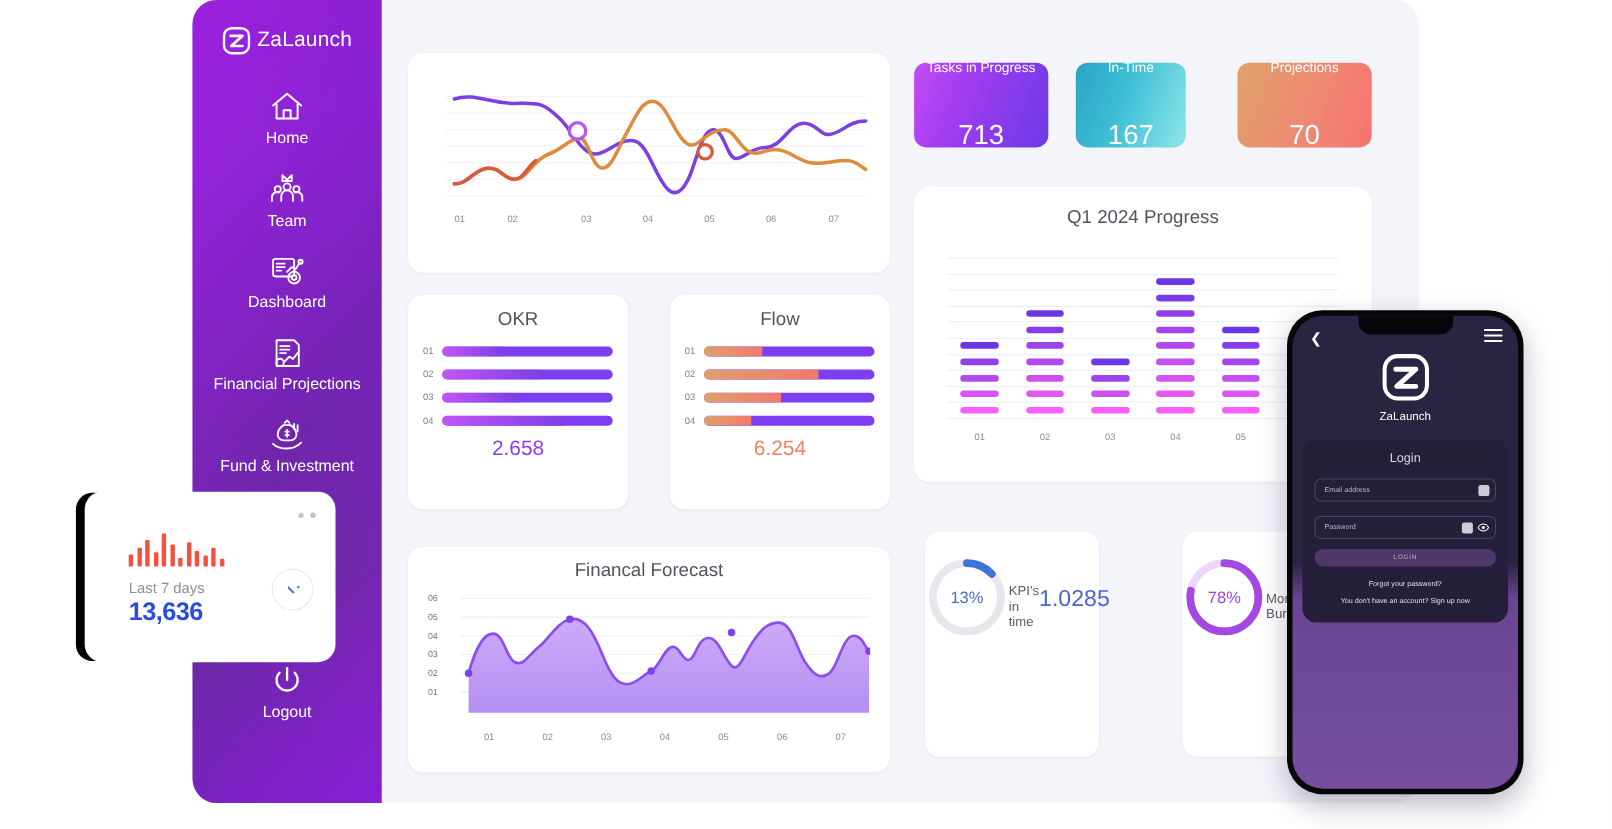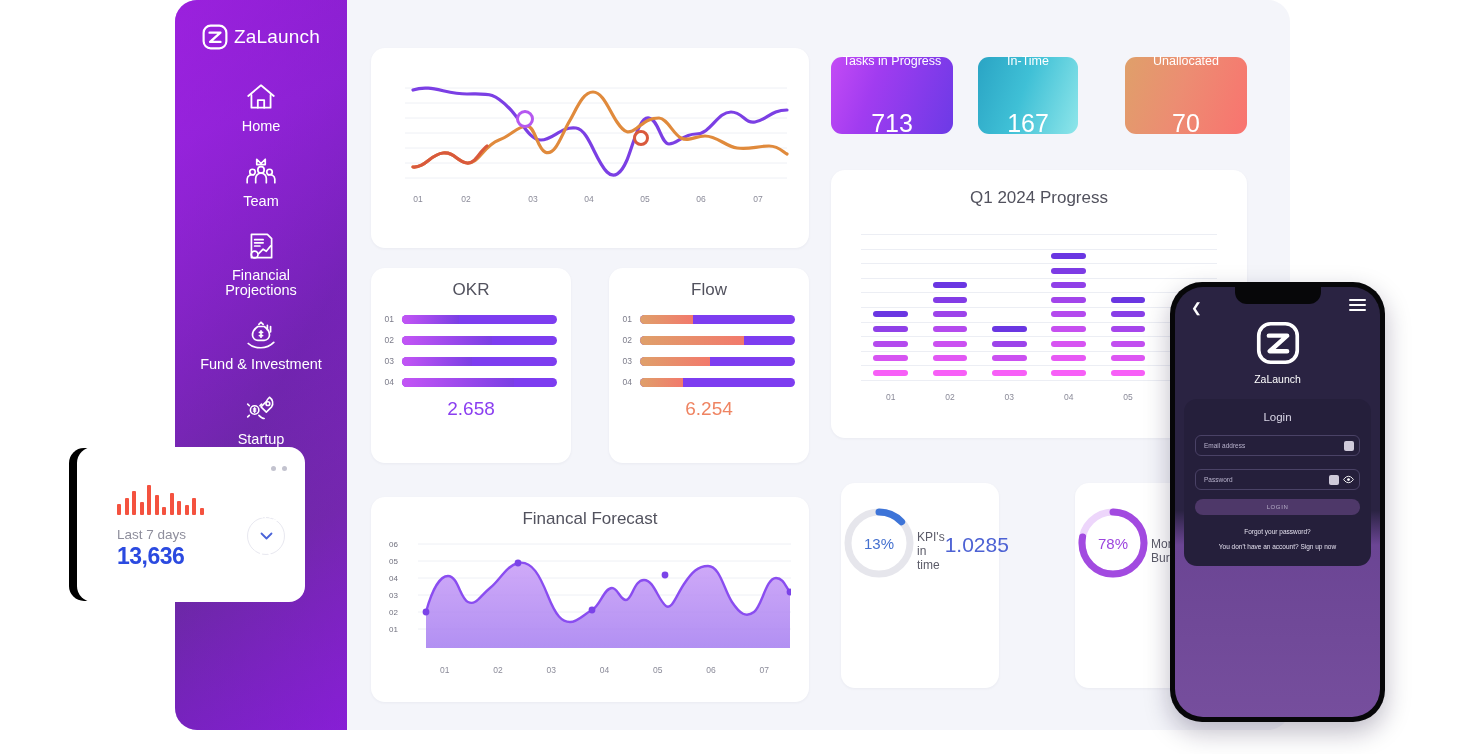--- a/index.html
+++ b/index.html
@@ -40,21 +40,21 @@
   }
   .brand .logo-z {
     width: 26px; height: 26px; flex:0 0 26px;
   }
   .brand .brand-text {
     font-size: 19px; letter-spacing:.2px; font-weight: 400; color:#fff;
   }
   .nav { position:relative; z-index:2; margin-top: 20px; }
   .nav-item {
     display:flex; flex-direction:column; align-items:center; gap:5px;
-    padding: 10px 20px 11px;
+    padding: 10px 6px 11px;
     cursor:pointer;
   }
   .nav-item .ico { width:34px; height:34px; display:block; }
   .nav-item .lbl { font-size:14.5px; color:#fff; font-weight:400; line-height:1; text-align:center; }
 
   
   #main { position:absolute; left:347px; top:0; width:943px; height:730px; }
 
   .card {
     position:absolute; background:#fff; border-radius:14px;
@@ -230,21 +230,21 @@
 
     <div class="stat" id="stat-0">
       <div class="s-label">Tasks in Progress</div>
       <div class="s-value">713</div>
     </div>
     <div class="stat" id="stat-1">
       <div class="s-label">In-Time</div>
       <div class="s-value">167</div>
     </div>
     <div class="stat" id="stat-2">
-      <div class="s-label">Unallocated</div>
+      <div class="s-label">Projections</div>
       <div class="s-value">70</div>
     </div>
 
     <div class="card" id="card-okr">
       <div class="card-title mini-title">OKR</div>
       <div class="bars">
         <div class="bar-row">
           <span class="bnum">01</span>
           <span class="bar-track">
             <i class="bar-a" style="background: linear-gradient(90deg, rgb(195, 85, 245), rgb(123, 63, 228)); width: 37%;"></i>
@@ -473,20 +473,31 @@
           <circle cx="16" cy="14" r="3"></circle>
             <circle cx="8" cy="16" r="2.6"></circle>
             <circle cx="24" cy="16" r="2.6"></circle>
           <path d="M11 26 v-4 a5 5 0 0 1 10 0 v4"></path>
             <path d="M3 26 v-3.4 a4.4 4.4 0 0 1 6-3.8"></path>
             <path d="M29 26 v-3.4 a4.4 4.4 0 0 0-6-3.8"></path>
         </svg>
         <span class="lbl">Team</span>
       </div>
 
+      <div class="nav-item">
+        <svg class="ico" viewBox="0 0 32 32" fill="none" stroke="#fff" stroke-width="1.6" stroke-linecap="round" stroke-linejoin="round">
+          <rect x="4" y="6" width="18" height="15" rx="2"></rect>
+          <path d="M7 10 h7 M7 13 h7 M7 16 h4"></path>
+          <path d="M16 17 l4-4 3 2 4-6" stroke-width="1.6"></path>
+            <circle cx="27.5" cy="8.5" r="1.8"></circle>
+          <circle cx="22" cy="22" r="5"></circle>
+            <circle cx="22" cy="22" r="2"></circle>
+        </svg>
+        <span class="lbl">Dashboard</span>
+      </div>
 
       <div class="nav-item">
         <svg class="ico" viewBox="0 0 32 32" fill="none" stroke="#fff" stroke-width="1.6" stroke-linecap="round" stroke-linejoin="round">
           <path d="M7 5 h15 l4 4 v18 h-19 z"></path>
             <path d="M10 10 h8 M10 13 h8 M10 16 h5"></path>
           <path d="M14 23 l4-4 3 2 4-5"></path>
             <circle cx="10" cy="24" r="3.2"></circle>
         </svg>
         <span class="lbl">Financial Projections</span>
       </div>

